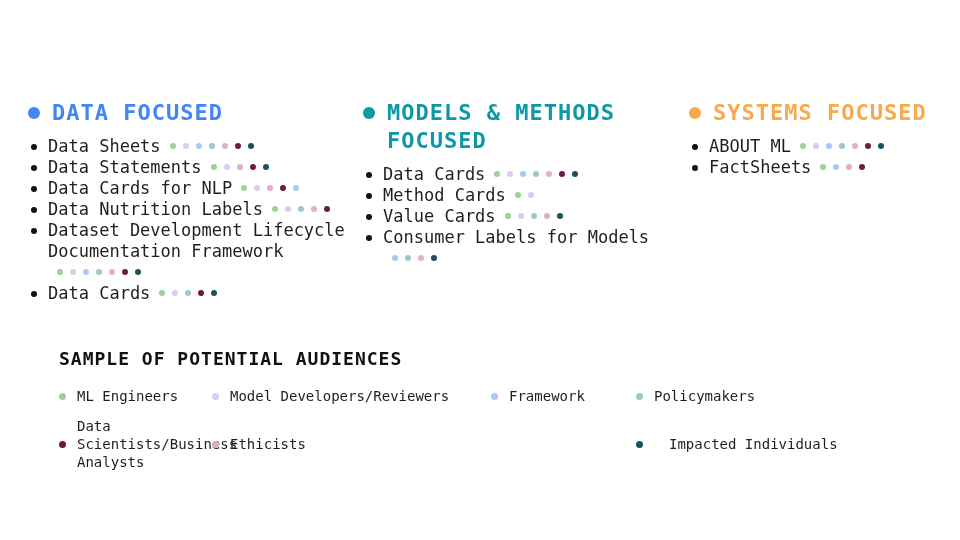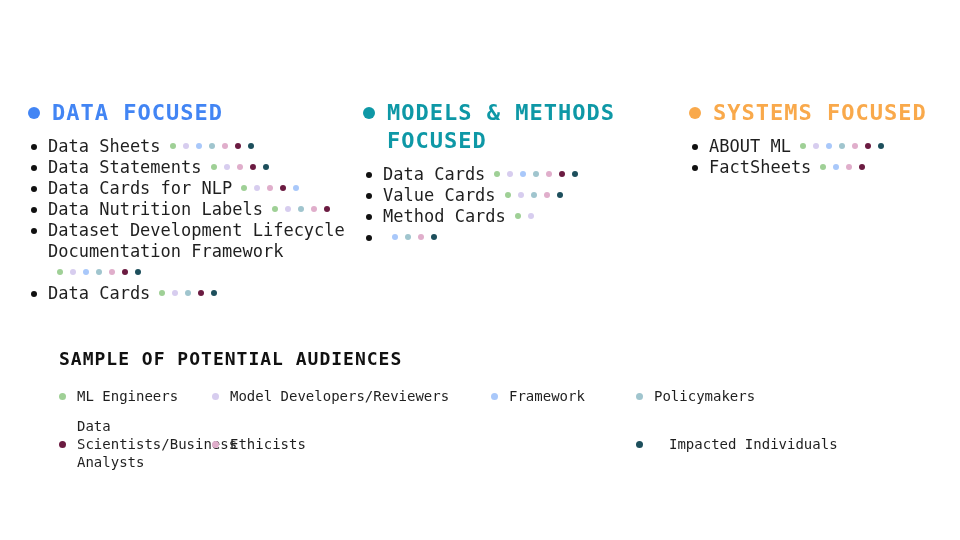--- a/index.html
+++ b/index.html
@@ -95,32 +95,32 @@
         <ul class="items">
           <li class="item"><span class="item-label">Data Cards</span><span class="dots">
               <span class="dot" style="background: rgb(159, 208, 150);"></span>
               <span class="dot" style="background: rgb(215, 205, 239);"></span>
               <span class="dot" style="background: rgb(169, 200, 250);"></span>
               <span class="dot" style="background: rgb(160, 197, 206);"></span>
               <span class="dot" style="background: rgb(224, 174, 203);"></span>
               <span class="dot" style="background: rgb(107, 27, 65);"></span>
               <span class="dot" style="background: rgb(29, 79, 92);"></span>
             </span></li>
+          <li class="item"><span class="item-label">Method Cards</span><span class="dots">
+              <span class="dot" style="background: rgb(159, 208, 150);"></span>
+              <span class="dot" style="background: rgb(215, 205, 239);"></span>
+            </span></li>
           <li class="item"><span class="item-label">Value Cards</span><span class="dots">
               <span class="dot" style="background: rgb(159, 208, 150);"></span>
               <span class="dot" style="background: rgb(215, 205, 239);"></span>
               <span class="dot" style="background: rgb(160, 197, 206);"></span>
               <span class="dot" style="background: rgb(224, 174, 203);"></span>
               <span class="dot" style="background: rgb(29, 79, 92);"></span>
             </span></li>
-          <li class="item"><span class="item-label">Method Cards</span><span class="dots">
-              <span class="dot" style="background: rgb(159, 208, 150);"></span>
-              <span class="dot" style="background: rgb(215, 205, 239);"></span>
-            </span></li>
-          <li class="item"><span class="dots">
+          <li class="item"><span class="item-label">Consumer Labels for Models</span><span class="dots">
               <span class="dot" style="background: rgb(169, 200, 250);"></span>
               <span class="dot" style="background: rgb(160, 197, 206);"></span>
               <span class="dot" style="background: rgb(224, 174, 203);"></span>
               <span class="dot" style="background: rgb(29, 79, 92);"></span>
             </span></li>
         </ul>
       </section>
       <section class="column col-2">
         <div class="col-header">
           <span class="col-bullet" style="background: rgb(249, 169, 75);"></span>

